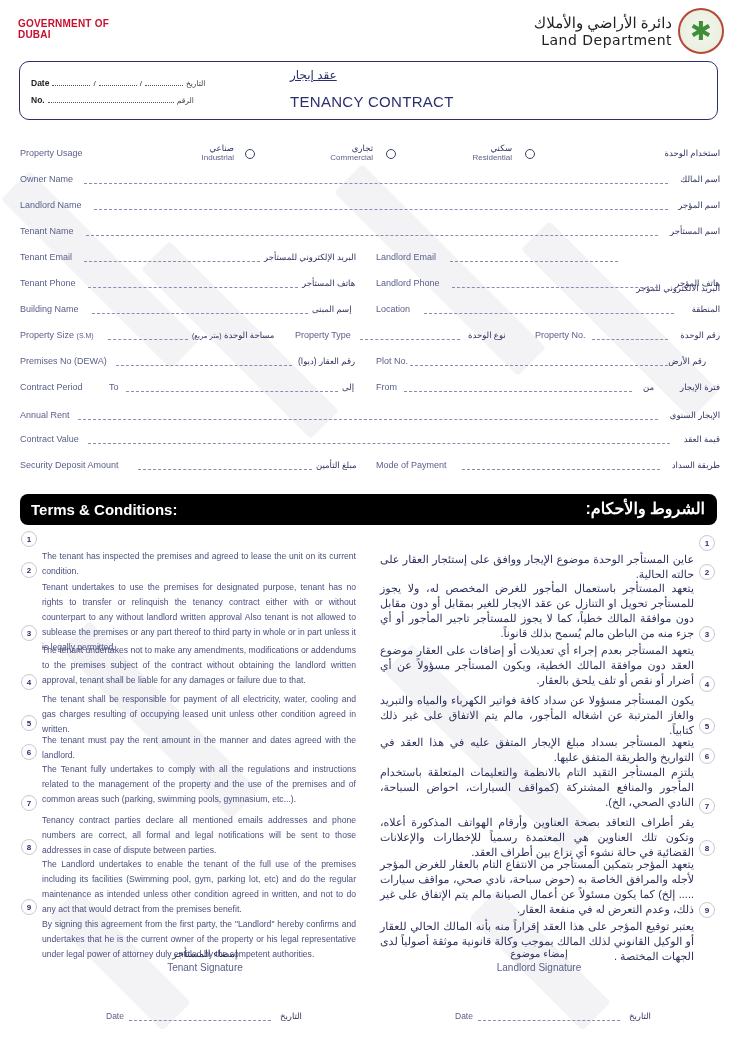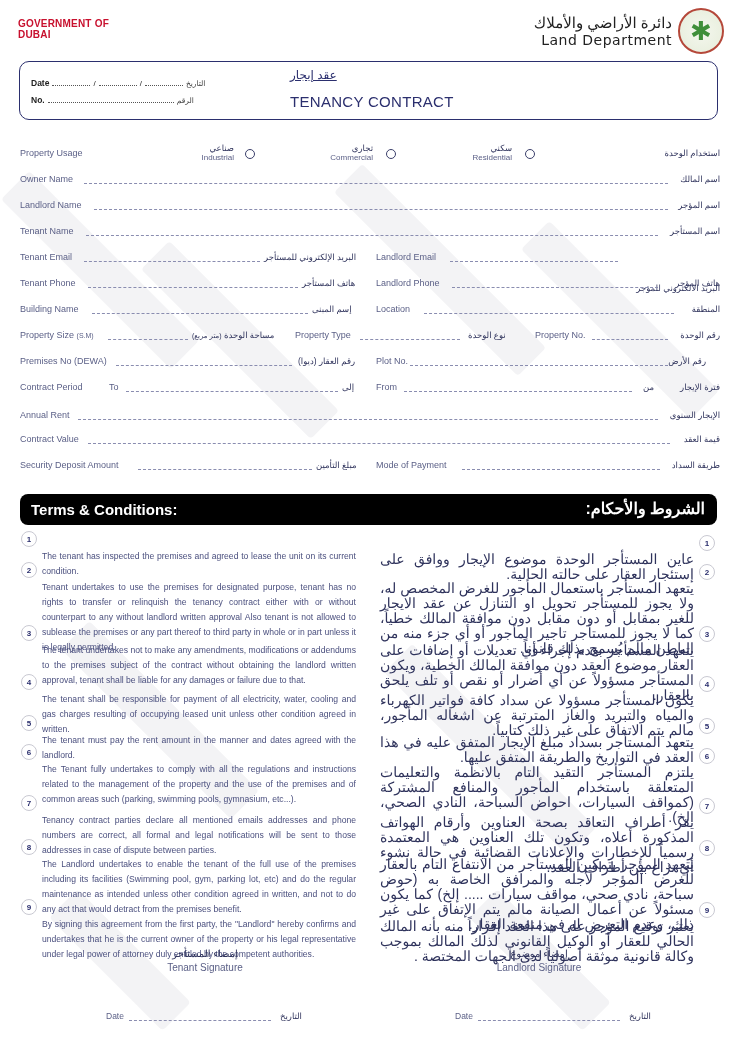--- a/index.html
+++ b/index.html
@@ -38,21 +38,21 @@
   .radio-lbl .ar { display: block; font-size: 8.5px; }
   .small { font-size: 7px; }
 
   
   .terms-bar { position: absolute; left: 20px; top: 494px; width: 697px; height: 31px; background: #1c1f7a; border-radius: 8px; }
   .terms-en { position: absolute; left: 11px; top: 7px; color: #fff; font-size: 15px; font-weight: bold; }
   .terms-ar { position: absolute; right: 12px; top: 5px; color: #fff; font-size: 16px; font-weight: bold; direction: rtl; }
 
   .term { position: absolute; font-size: 8.6px; line-height: 15px; color: #4a4f7e; text-align: justify; margin-top: 19px; }
   .term-en { left: 42px; width: 314px; }
-  .term-ar { right: 42px; width: 314px; direction: rtl; color: #2f335c; font-size: 14px; }
+  .term-ar { right: 42px; width: 314px; direction: rtl; color: #2f335c; font-size: 11px; }
   .num { position: absolute; width: 16px; height: 16px; border-radius: 50%; border: 1.5px solid #c9c9d2; background: #fff; font-size: 8px; font-weight: bold; color: #2b2f6e; display: flex; align-items: center; justify-content: center; }
 
   
   .sig { position: absolute; text-align: center; width: 160px; }
   .sig .ar { font-size: 10px; display: block; color: #2f335c; }
   .sig .en { font-size: 10px; color: #5a5f86; display: block; margin-top: 3px; }
   .sig-date { position: absolute; font-size: 8.5px; color: #5a5f86; height: 12px; }
 </style>
 </head>
 <body>

